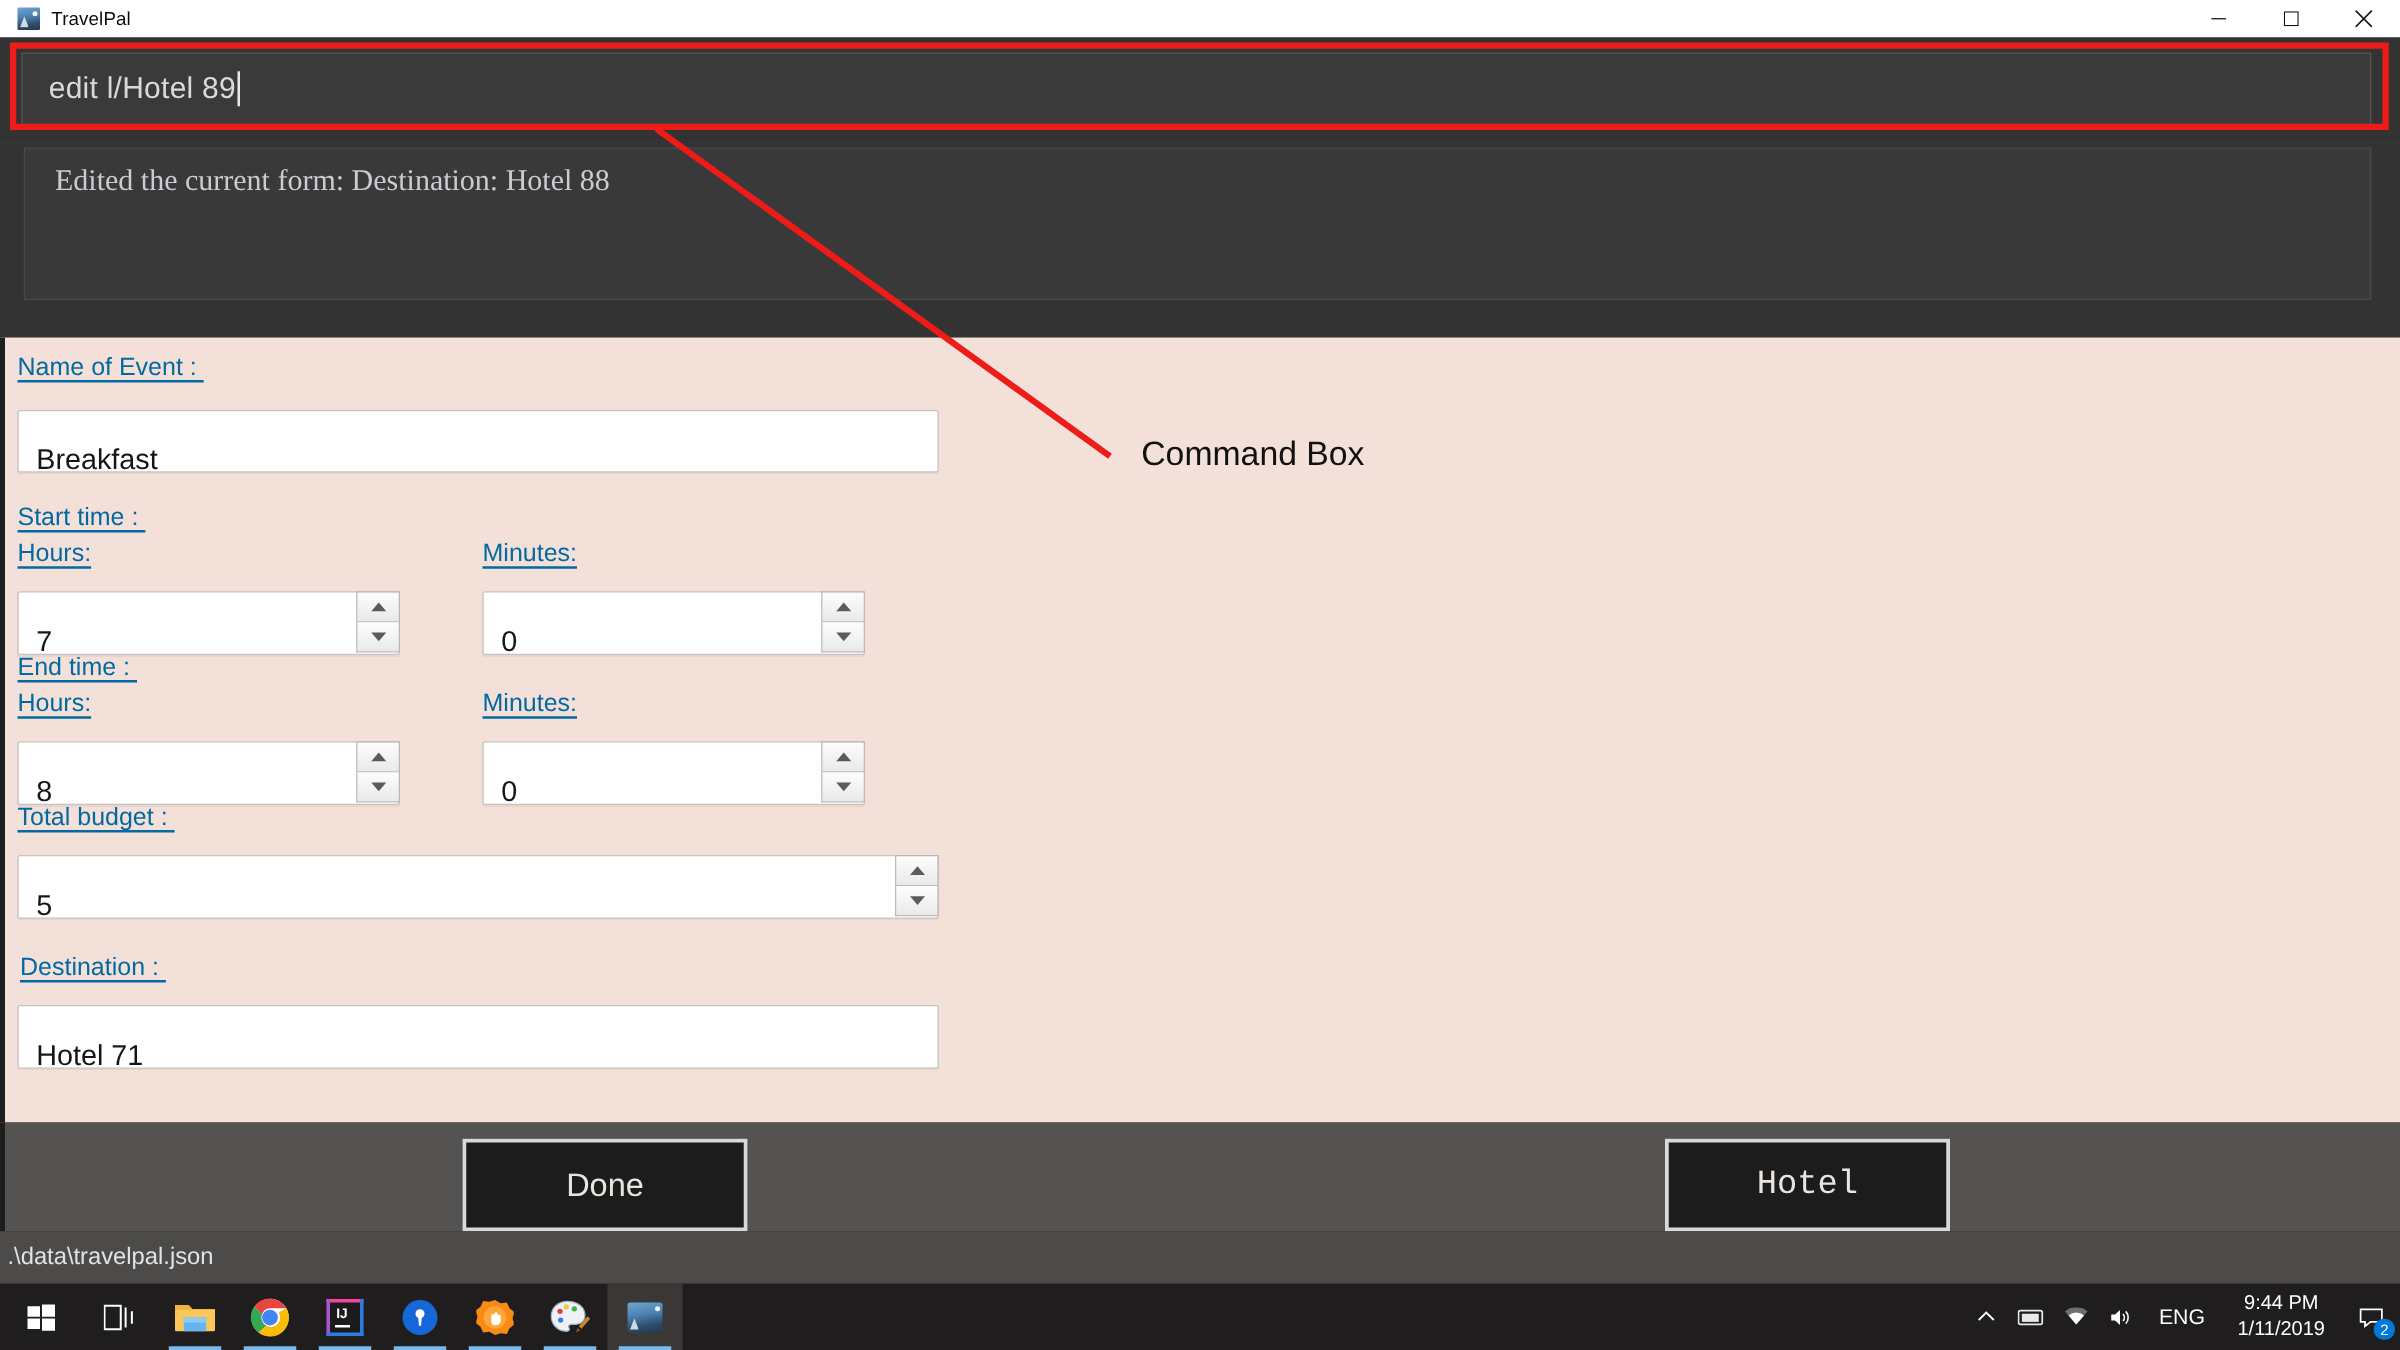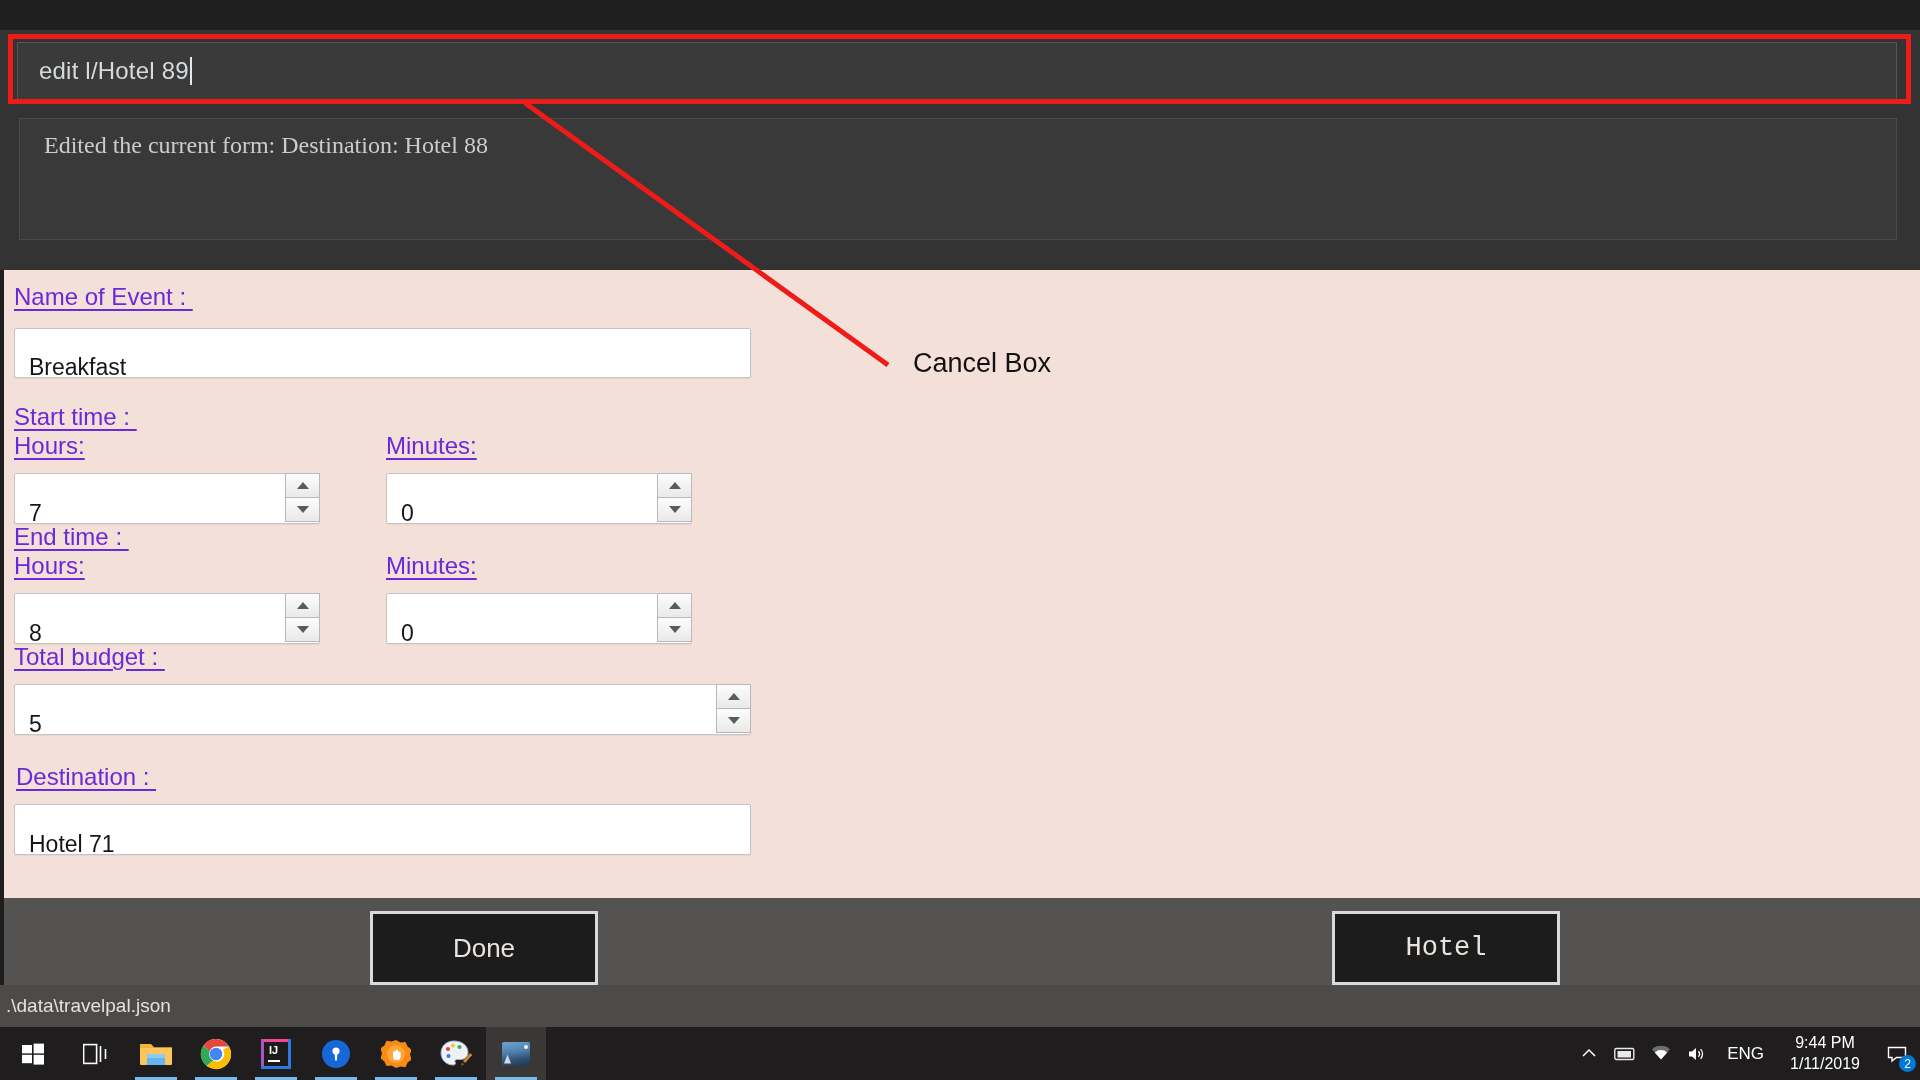--- a/index.html
+++ b/index.html
@@ -87,21 +87,21 @@
   .result-text {
     font-size: 24px; color: #c9ccd0; padding: 13px 0 0 24px; white-space: pre;
   }
 
   
   .form-panel {
     position: absolute; left: 0; top: 270px; width: 1920px; height: 628px;
     background: #f3e0d8; border-left: 4px solid #1e1e1e;
   }
   .field-label {
-    font-size: 24px; color: #6d28d9;
+    font-size: 20px; color: #0369a1;
     text-decoration: underline; text-underline-offset: 4px;
     position: absolute; white-space: pre;
   }
   .txtfield {
     position: absolute; background: #ffffff;
     border: 1px solid #c7c3c0; border-radius: 2px;
     display: flex; align-items: center;
     box-shadow: 0 1px 1px rgba(0,0,0,.05);
   }
   .txtfield .val {
@@ -171,20 +171,43 @@
     background: #0078d7; color: #fff; font-size: 12px;
     min-width: 17px; height: 17px; border-radius: 9px;
     display: flex; align-items: center; justify-content: center; padding: 0 3px;
   }
 </style>
 </head>
 <body>
 
 <div id="app">
 
+  <div class="titlebar">
+    <div class="title-left">
+      <div class="app-icon"></div>
+      <span class="app-title">TravelPal</span>
+    </div>
+    <div class="win-controls">
+      <div class="win-btn">
+        <svg width="12" height="12" viewBox="0 0 12 12">
+            <rect x="0" y="5.5" width="12" height="1" fill="#111"></rect>
+          </svg>
+      </div>
+      <div class="win-btn">
+        <svg width="12" height="12" viewBox="0 0 12 12">
+            <rect x="0.5" y="0.5" width="11" height="11" fill="none" stroke="#111"></rect>
+          </svg>
+      </div>
+      <div class="win-btn">
+        <svg width="14" height="14" viewBox="0 0 14 14">
+            <path d="M0.5 0.5 L13.5 13.5 M13.5 0.5 L0.5 13.5" stroke="#111" stroke-width="1.2" fill="none"></path>
+          </svg>
+      </div>
+    </div>
+  </div>
 
   <div class="cmd-wrap">
     <div class="cmd-box" title="Enter command here...">
       <span class="cmd-text">edit l/Hotel 89</span>
         <span class="cmd-caret"></span>
     </div>
     <div class="cmd-underline"></div>
   </div>
 
   <div class="result-wrap">
@@ -281,21 +304,21 @@
   </div>
 
   <div class="statusbar">
     <span class="status-text">.\data\travelpal.json</span>
   </div>
 
   <div class="red-rect"></div>
   <svg class="anno-svg">
     <line x1="525" y1="103" x2="888" y2="365" stroke="#ee1c18" stroke-width="5"></line>
   </svg>
-  <div class="anno-label">Cancel Box</div>
+  <div class="anno-label">Command Box</div>
 
   <div class="taskbar">
     <div class="tb-item start">
       <svg width="24" height="24" viewBox="0 0 24 24">
         <rect x="1" y="3" width="10" height="8.4" fill="#fff"></rect>
         <rect x="12.6" y="1.6" width="10.4" height="9.8" fill="#fff"></rect>
         <rect x="1" y="12.8" width="10" height="8.4" fill="#fff"></rect>
         <rect x="12.6" y="12.8" width="10.4" height="9.8" fill="#fff"></rect>
       </svg>
     </div>

